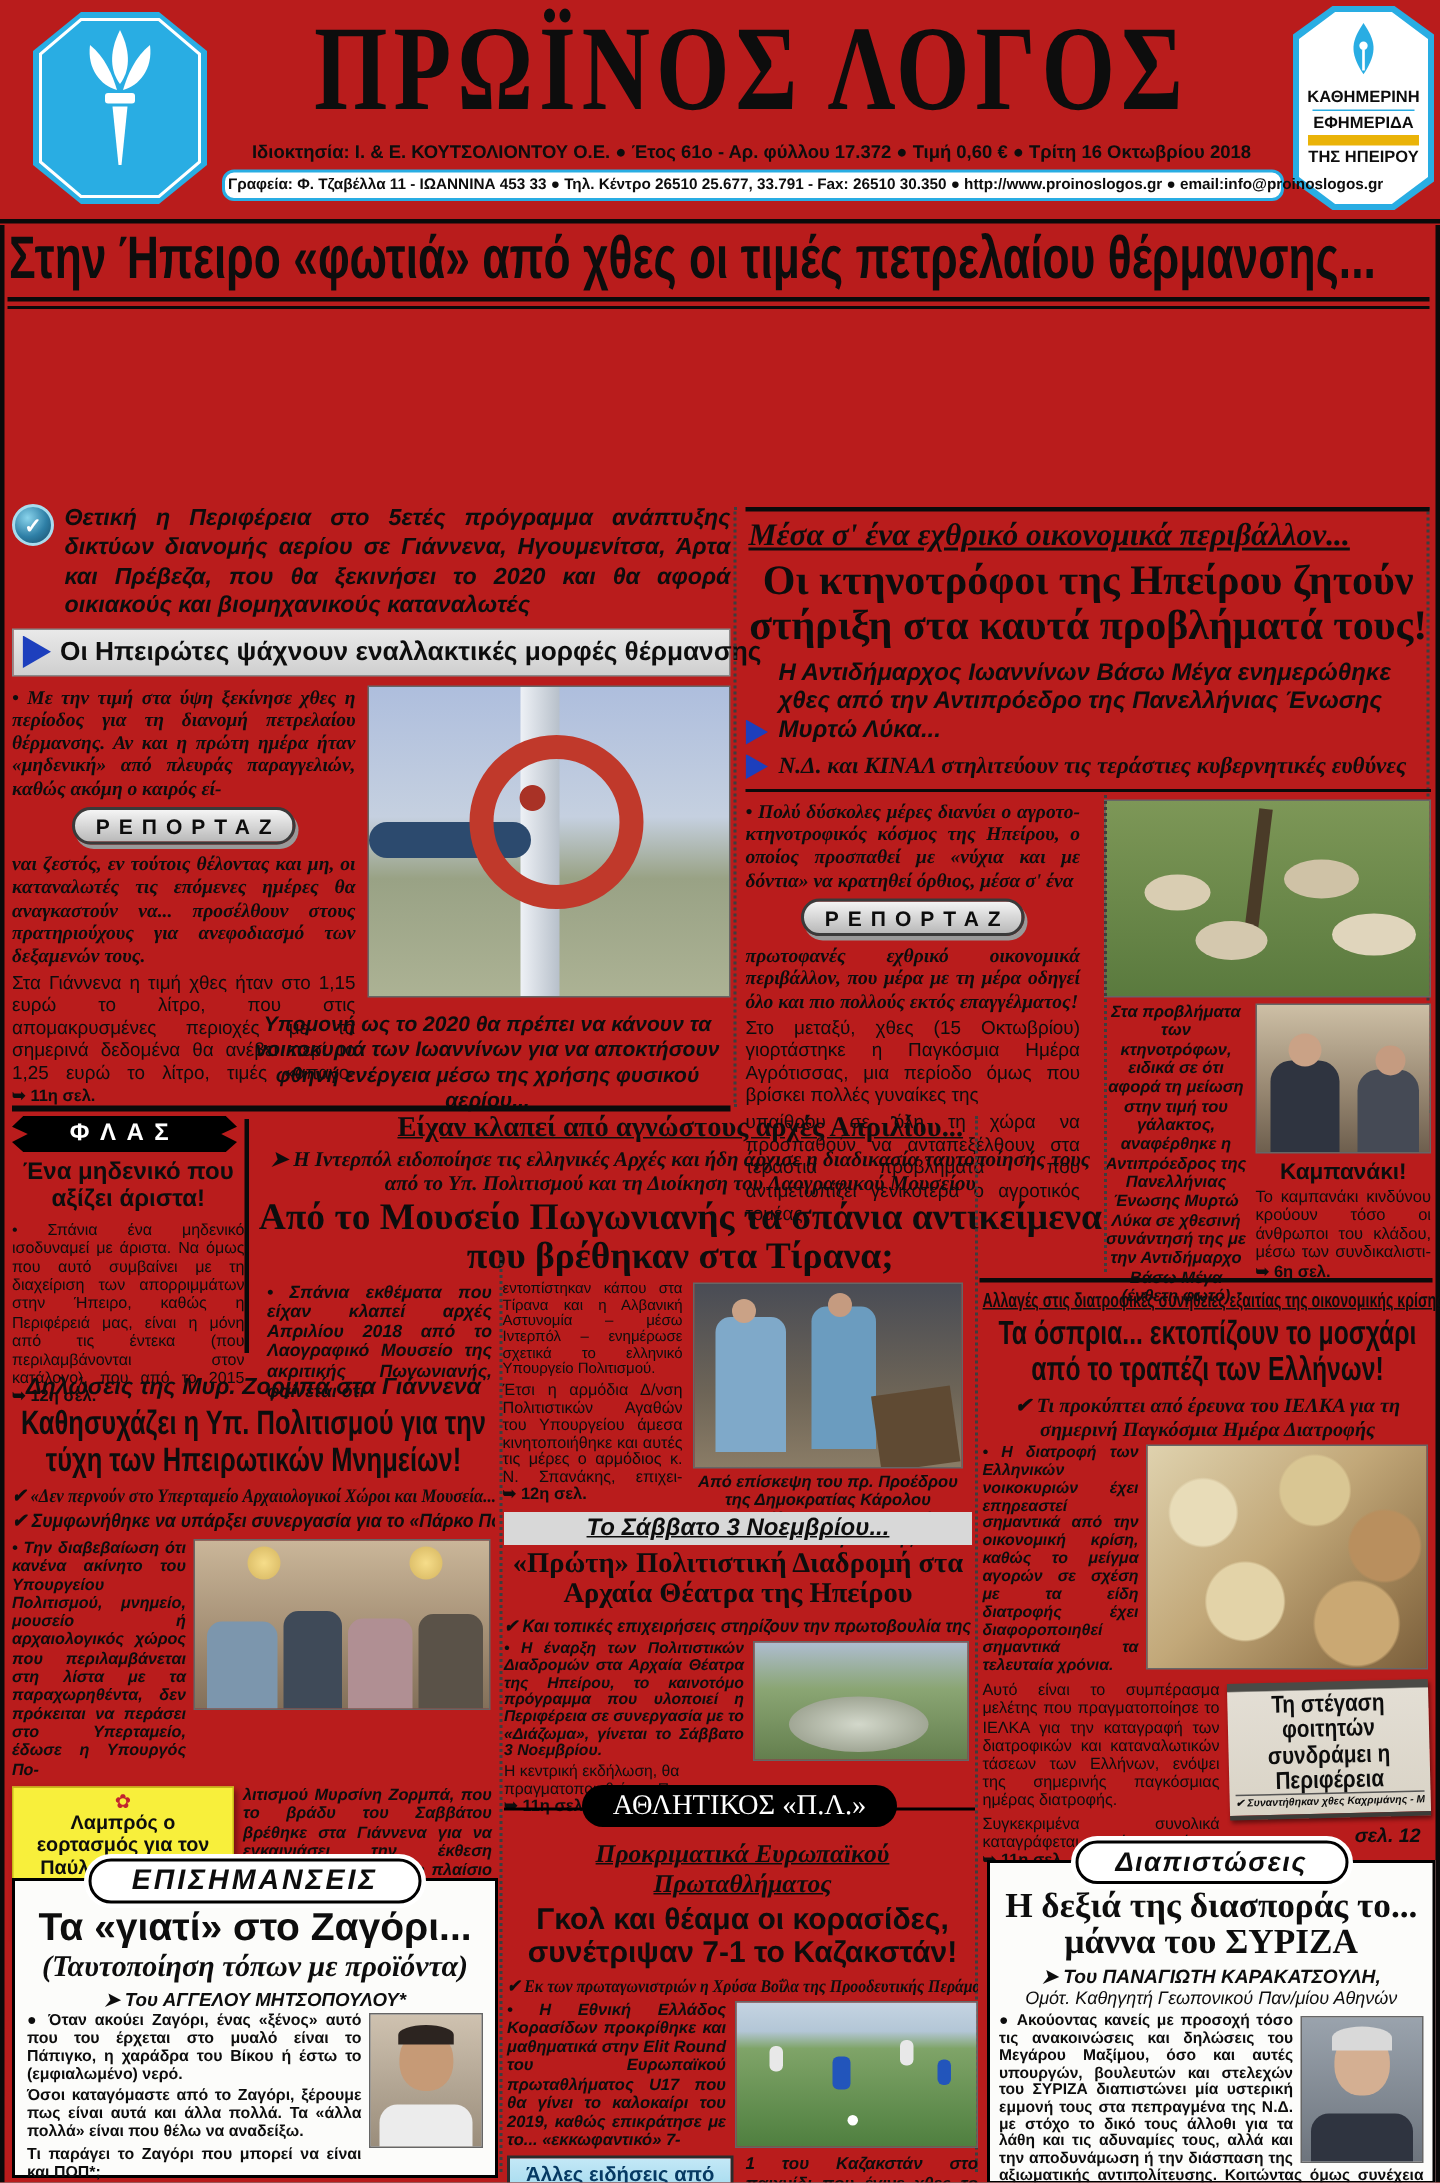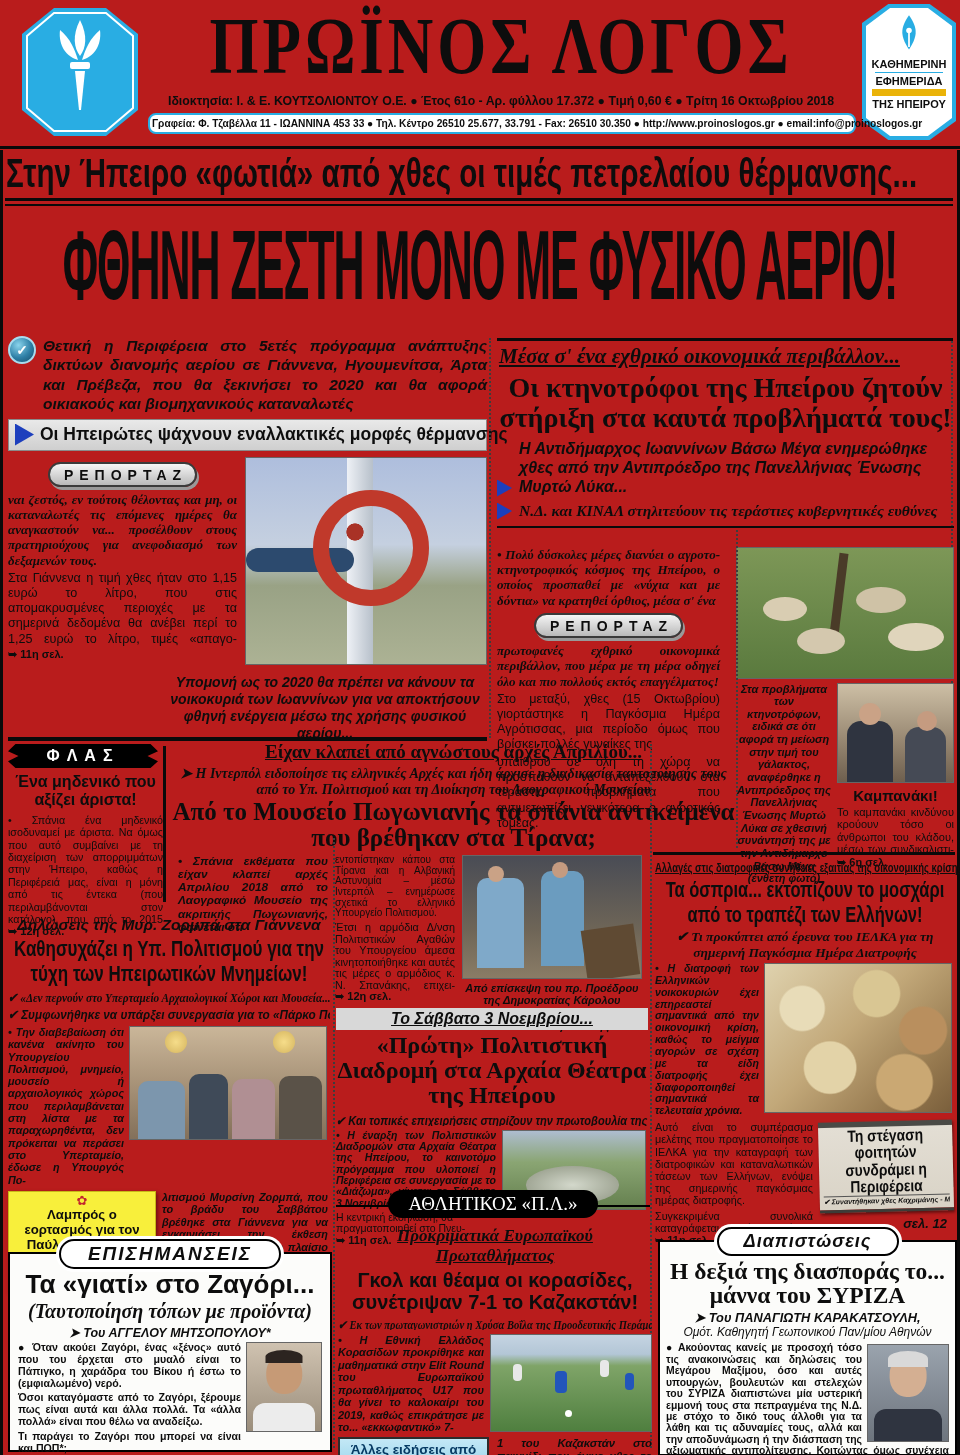--- a/index.html
+++ b/index.html
@@ -71,38 +71,36 @@
     <div class="abs b" style="left:148px;top:94px;width:706px;text-align:center;font-size:12.3px;white-space:nowrap">Ιδιοκτησία: Ι. &amp; Ε. ΚΟΥΤΣΟΛΙΟΝΤΟΥ Ο.Ε. ● Έτος 61ο - Αρ. φύλλου 17.372 ● Τιμή 0,60 € ● Τρίτη 16 Οκτωβρίου 2018</div>
     <div class="abs b" style="left:148px;top:113px;width:700px;border:2px solid #29ade3;border-radius:8px;text-align:center;font-size:10.2px;padding:3px 2px;white-space:nowrap;background:#fff">Γραφεία: Φ. Τζαβέλλα 11 - ΙΩΑΝΝΙΝΑ 453 33 ● Τηλ. Κέντρο 26510 25.677, 33.791 - Fax: 26510 30.350 ● http://www.proinoslogos.gr ● email:info@proinoslogos.gr</div>
   </div>
   <div class="hr" style="left:0;top:146px;width:960px;height:3px"></div>
 
   <div class="abs" style="left:6px;top:151px;width:948px;height:46px">
     <span class="scaleXL b" style="font-size:29px;transform:scale(1.02,1.38)">Στην Ήπειρο «φωτιά» από χθες οι τιμές πετρελαίου θέρμανσης...</span>
   </div>
   <div class="hr" style="left:5px;top:198px;width:948px;height:3px"></div>
   <div class="hr" style="left:5px;top:204px;width:948px;height:2px"></div>
-  <div class="abs" style="left:0;top:209px;width:960px;height:124px;overflow:visible">
-    <span class="scaleY b ctr" style="font-size:43px;letter-spacing:-1px;transform:scaleY(2.3);white-space:nowrap">ΦΘΗΝΗ ΖΕΣΤΗ ΜΟΝΟ ΜΕ ΦΥΣΙΚΟ ΑΕΡΙΟ!</span>
-  </div>
 
   <div class="hr" style="left:0;top:150px;width:3px;height:1305px"></div>
   <div class="hr" style="left:957px;top:150px;width:3px;height:1305px"></div>
 
   <div class="abs" style="left:8px;top:336px;width:479px">
     <div style="display:flex;gap:7px;align-items:flex-start">
       <span class="checkc" style="width:24px;height:24px;font-size:14px">✓</span>
       <div class="bi jus" style="font-size:15.5px;line-height:1.25;width:446px">Θετική η Περιφέρεια στο 5ετές πρόγραμμα ανάπτυξης δικτύων διανομής αερίου σε Γιάννενα, Ηγουμενίτσα, Άρτα και Πρέβεζα, που θα ξεκινήσει το 2020 και θα αφορά οικιακούς και βιομηχανικούς καταναλωτές</div>
     </div>
     <div style="margin-top:5px;height:30px;background:linear-gradient(180deg,#e9e9e9,#cfcfcf);border:1px solid #8a8a8a;display:flex;align-items:center;gap:6px;padding:0 6px">
       <span class="flag" style="width:19px;height:22px"></span>
       <span class="b" style="font-size:17.5px;white-space:nowrap">Οι Ηπειρώτες ψάχνουν εναλλακτικές μορφές θέρμανσης</span>
     </div>
     <div style="display:flex;gap:8px;margin-top:6px">
       <div style="width:229px">
+        <p class="ser bi jus" style="font-size:13px;line-height:1.18">• Με την τιμή στα ύψη ξεκίνησε χθες η περίοδος για τη διανομή πετρελαίου θέρμανσης. Αν και η πρώτη ημέρα ήταν «μηδενική» από πλευράς παραγγελιών, καθώς ακόμη ο καιρός εί-</p>
         <span class="reportaz">ΡΕΠΟΡΤΑΖ</span>
         <p class="ser bi jus" style="font-size:13px;line-height:1.18">ναι ζεστός, εν τούτοις θέλοντας και μη, οι καταναλωτές τις επόμενες ημέρες θα αναγκαστούν να... προσέλθουν στους πρατηριούχους για ανεφοδιασμό των δεξαμενών τους.</p>
         <p class="jus" style="font-size:12.6px;line-height:1.2">
           <span>Στα Γιάννενα η τιμή χθες ήταν στο 1,15 ευρώ το λίτρο, που στις απομακρυσμένες περιοχές με τα σημερινά δεδομένα θα ανέβει περί το 1,25 ευρώ το λίτρο, τιμές «απαγο-</span> <span class="pageref">➥ 11η σελ.</span>
         </p>
       </div>
       <div class="photo" style="width:240px;height:206px;background:linear-gradient(180deg,#aebedd 0%,#c5d0e0 42%,#99a285 62%,#acb294 100%)">
         <div style="position:absolute;left:42%;top:0;width:26px;height:100%;background:linear-gradient(90deg,#eef1f6,#b7c0ca)"></div>
         <div style="position:absolute;left:0;top:44%;width:45%;height:24px;background:#2c4a6e;border-radius:12px"></div>
         <div style="position:absolute;left:28%;top:16%;width:84px;height:84px;border:16px solid #c0392b;border-radius:50%"></div>
@@ -121,21 +119,21 @@
     <div class="ser b ctr" style="font-size:28px;line-height:1.07;margin-top:4px">Οι κτηνοτρόφοι της Ηπείρου ζητούν στήριξη στα καυτά προβλήματά τους!</div>
     <div style="display:flex;gap:7px;margin-top:7px;align-items:flex-end">
       <span class="flag" style="width:15px;height:17px;margin-top:2px"></span>
       <div class="bi" style="font-size:16px;line-height:1.18">Η Αντιδήμαρχος Ιωαννίνων Βάσω Μέγα ενημερώθηκε χθες από την Αντιπρόεδρο της Πανελλήνιας Ένωσης Μυρτώ Λύκα...</div>
     </div>
     <div style="display:flex;gap:7px;margin-top:5px;align-items:center">
       <span class="flag" style="width:15px;height:17px;margin-top:1px"></span>
       <div class="ser bi" style="font-size:15.5px">Ν.Δ. και ΚΙΝΑΛ στηλιτεύουν τις τεράστιες κυβερνητικές ευθύνες</div>
     </div>
     <div style="height:2px;background:#0a0a0a;margin-top:6px"></div>
-    <div style="display:flex;gap:16px;margin-top:19px">
+    <div style="display:flex;gap:16px;margin-top:5px">
       <div style="width:231px">
         <p class="ser bi jus" style="font-size:13px;line-height:1.18">• Πολύ δύσκολες μέρες διανύει ο αγροτο-κτηνοτροφικός κόσμος της Ηπείρου, ο οποίος προσπαθεί με «νύχια και με δόντια» να κρατηθεί όρθιος, μέσα σ' ένα</p>
         <span class="reportaz">ΡΕΠΟΡΤΑΖ</span>
         <p class="ser bi jus" style="font-size:13px;line-height:1.18">πρωτοφανές εχθρικό οικονομικά περιβάλλον, που μέρα με τη μέρα οδηγεί όλο και πιο πολλούς εκτός επαγγέλματος!</p>
         <p class="jus" style="font-size:12.6px;line-height:1.2">Στο μεταξύ, χθες (15 Οκτωβρίου) γιορτάστηκε η Παγκόσμια Ημέρα Αγρότισσας, μια περίοδο όμως που βρίσκει πολλές γυναίκες της</p>
         <p class="jus" style="font-size:12.6px;line-height:1.2">υπαίθρου σε όλη τη χώρα να προσπαθούν να ανταπεξέλθουν στα τεράστια προβλήματα που αντιμετωπίζει γενικότερα ο αγροτικός τομέας.</p>
       </div>
       <div style="width:218px">
         <div class="photo" style="width:216px;height:130px;background:linear-gradient(180deg,#7d9757 0%,#5a7a3e 100%)">
           <div style="position:absolute;left:45%;top:4%;width:9px;height:70%;background:#4a3b28;transform:rotate(7deg)"></div>
@@ -238,21 +236,21 @@
           <span>Όπως ήταν αναμε-</span> <span class="pageref">➥ 11η σελ.</span>
         </p>
       </div>
     </div>
   </div>
 
   <div class="abs" style="left:336px;top:1008px;width:312px">
     <div style="background:#d8d8d8;text-align:center;padding:2px 0">
       <span class="bi" style="font-size:16px;text-decoration:underline">Το Σάββατο 3 Νοεμβρίου...</span>
     </div>
-    <div class="ser b ctr" style="font-size:24px;line-height:1.05;margin-top:3px">«Πρώτη» Πολιτιστική Διαδρομή στα Αρχαία Θέατρα της Ηπείρου</div>
+    <div class="ser b ctr" style="font-size:19px;line-height:1.05;margin-top:3px">«Πρώτη» Πολιτιστική Διαδρομή στα Αρχαία Θέατρα της Ηπείρου</div>
     <div style="overflow:hidden;height:15px;margin-top:2px">
       <span class="scaleXL bi" style="font-size:12px;transform:scaleX(0.92)">✔ Και τοπικές επιχειρήσεις στηρίζουν την πρωτοβουλία της Περιφέρειας</span>
     </div>
     <div style="display:flex;gap:6px;margin-top:4px">
       <div style="width:160px">
         <p class="bi jus" style="font-size:10.5px;line-height:1.08">• Η έναρξη των Πολιτιστικών Διαδρομών στα Αρχαία Θέατρα της Ηπείρου, το καινοτόμο πρόγραμμα που υλοποιεί η Περιφέρεια σε συνεργασία με το «Διάζωμα», γίνεται το Σάββατο 3 Νοεμβρίου.</p>
         <p style="font-size:10.5px;line-height:1.08">
           <span>Η κεντρική εκδήλωση, θα πραγματοποιηθεί στο Πνευ-</span> <span class="pageref">➥ 11η σελ.</span>
         </p>
       </div>

